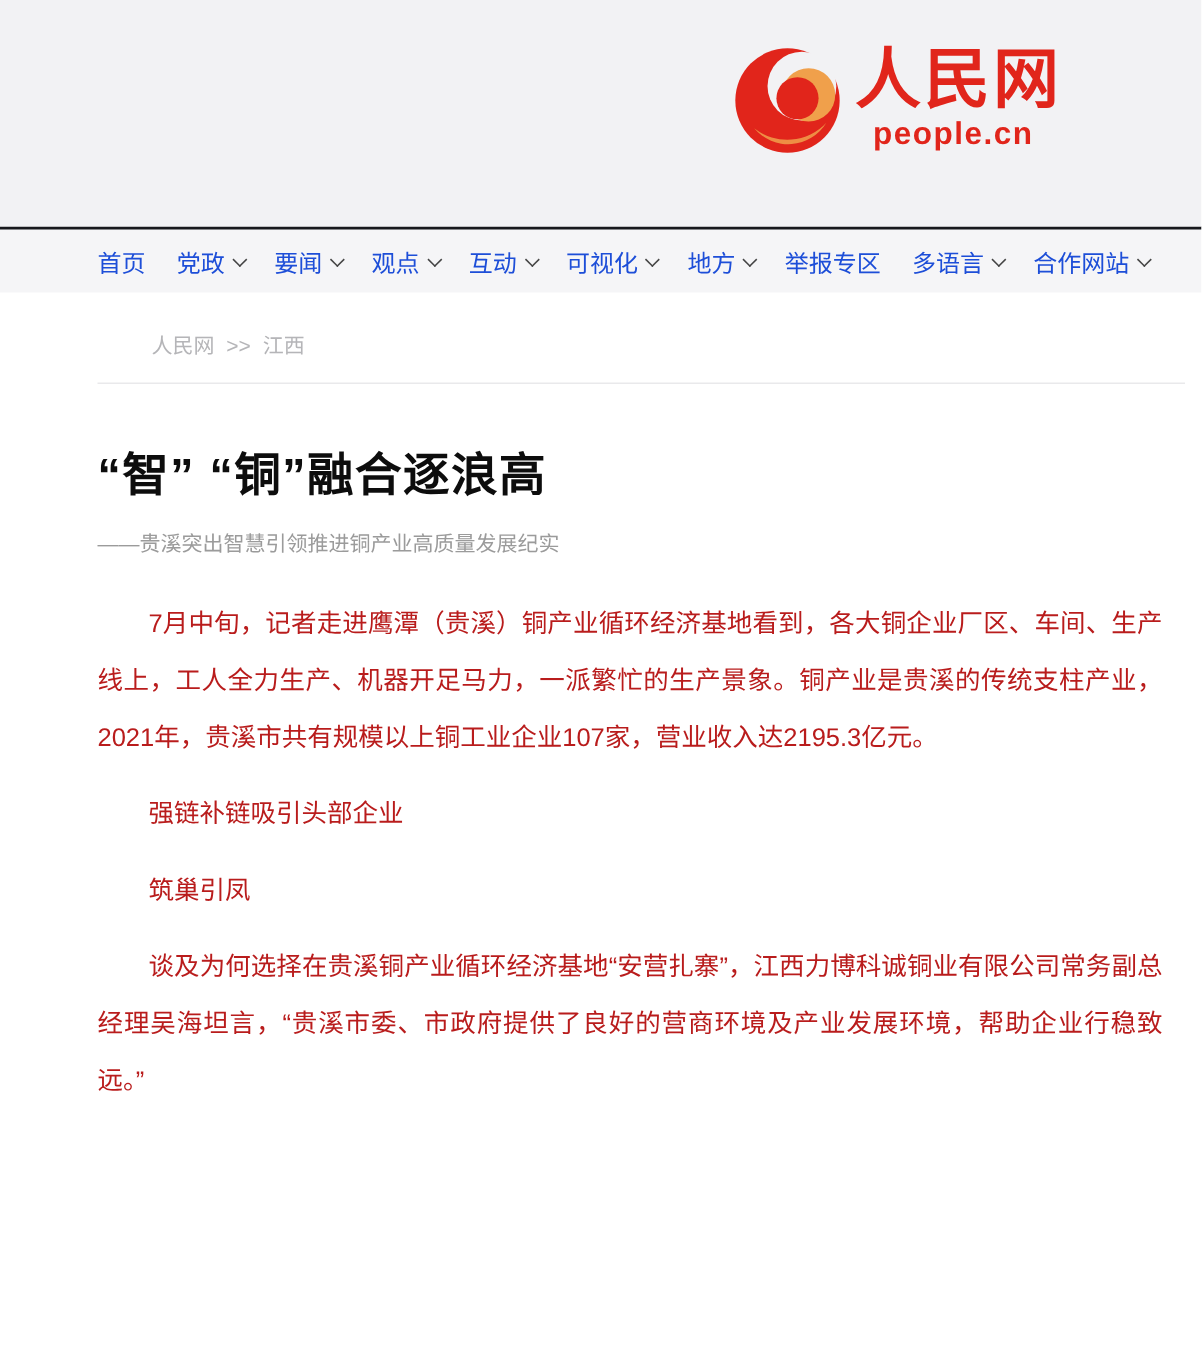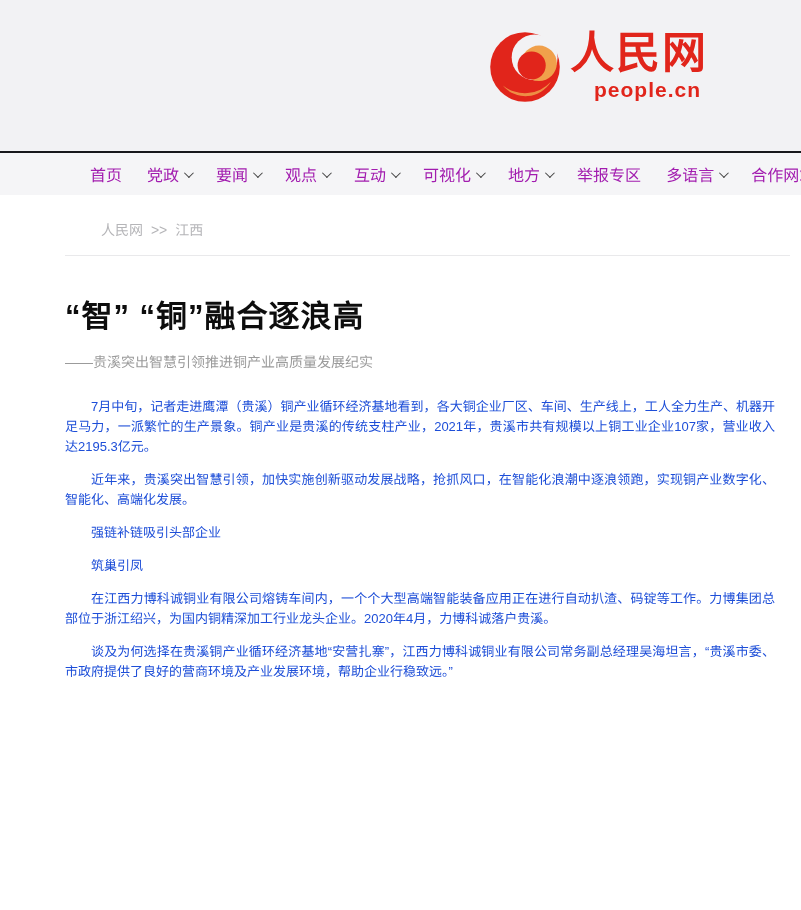--- a/index.html
+++ b/index.html
@@ -34,43 +34,42 @@
     color: #e1251b;
     line-height: 48px;
     letter-spacing: 2px;
     font-family: "Liberation Serif", "DejaVu Serif", serif;
   }
   .brand-en {
     font-size: 21px;
     font-weight: bold;
     color: #e1251b;
     letter-spacing: 1px;
-    margin-left: 24px;
+    margin-left: 12px;
     line-height: 24px;
   }
 
   
   .navbar {
     height: 44px;
     background: #f5f5f7;
     border-top: 2px solid #17181c;
     display: flex;
     align-items: center;
     padding: 0 36px 0 65px;
     justify-content: space-between;
   }
   .nav-item {
     display: inline-flex;
     align-items: center;
     gap: 5px;
     font-size: 16px;
-    color: #a21caf;
+    color: #1d4ed8;
     cursor: pointer;
     white-space: nowrap;
-    margin-left: 25px;
   }
   .chevron {
     width: 7px; height: 7px;
     border-right: 1.5px solid #444;
     border-bottom: 1.5px solid #444;
     transform: rotate(45deg) translateY(-2px);
     display: inline-block;
   }
 
   
@@ -122,23 +121,23 @@
     color: #2b2b2b;
     cursor: pointer;
     font-family: inherit;
   }
   .tt-icon { font-weight: bold; color: #1f1f1f; line-height: 1; }
   .tt-icon .t-big { font-size: 16px; }
   .tt-icon .t-small { font-size: 11px; }
 
   .article-body { margin-top: 26px; }
   .article-body p {
-    font-size: 13px;
-    line-height: 20px;
-    color: #1d4ed8;
+    font-size: 17px;
+    line-height: 38px;
+    color: #b91c1c;
     text-indent: 2em;
     margin-bottom: 13px;
     text-align: justify;
   }
 </style>
 </head>
 <body>
 
 <header class="site-header">
   <div class="logo">
@@ -220,23 +219,21 @@
 
 <main class="article">
   <h1 class="article-title">“智” “铜”融合逐浪高</h1>
   <div class="article-subtitle">——贵溪突出智慧引领推进铜产业高质量发展纪实</div>
 
 
   <div class="article-body">
 
       <p>7月中旬，记者走进鹰潭（贵溪）铜产业循环经济基地看到，各大铜企业厂区、车间、生产线上，工人全力生产、机器开足马力，一派繁忙的生产景象。铜产业是贵溪的传统支柱产业，2021年，贵溪市共有规模以上铜工业企业107家，营业收入达2195.3亿元。</p>
 
-      <p>近年来，贵溪突出智慧引领，加快实施创新驱动发展战略，抢抓风口，在智能化浪潮中逐浪领跑，实现铜产业数字化、智能化、高端化发展。</p>
 
       <p>强链补链吸引头部企业</p>
 
       <p>筑巢引凤</p>
 
-      <p>在江西力博科诚铜业有限公司熔铸车间内，一个个大型高端智能装备应用正在进行自动扒渣、码锭等工作。力博集团总部位于浙江绍兴，为国内铜精深加工行业龙头企业。2020年4月，力博科诚落户贵溪。</p>
 
       <p>谈及为何选择在贵溪铜产业循环经济基地“安营扎寨”，江西力博科诚铜业有限公司常务副总经理吴海坦言，“贵溪市委、市政府提供了良好的营商环境及产业发展环境，帮助企业行稳致远。”</p>
     </div>
 </main>
 
 </body></html>

